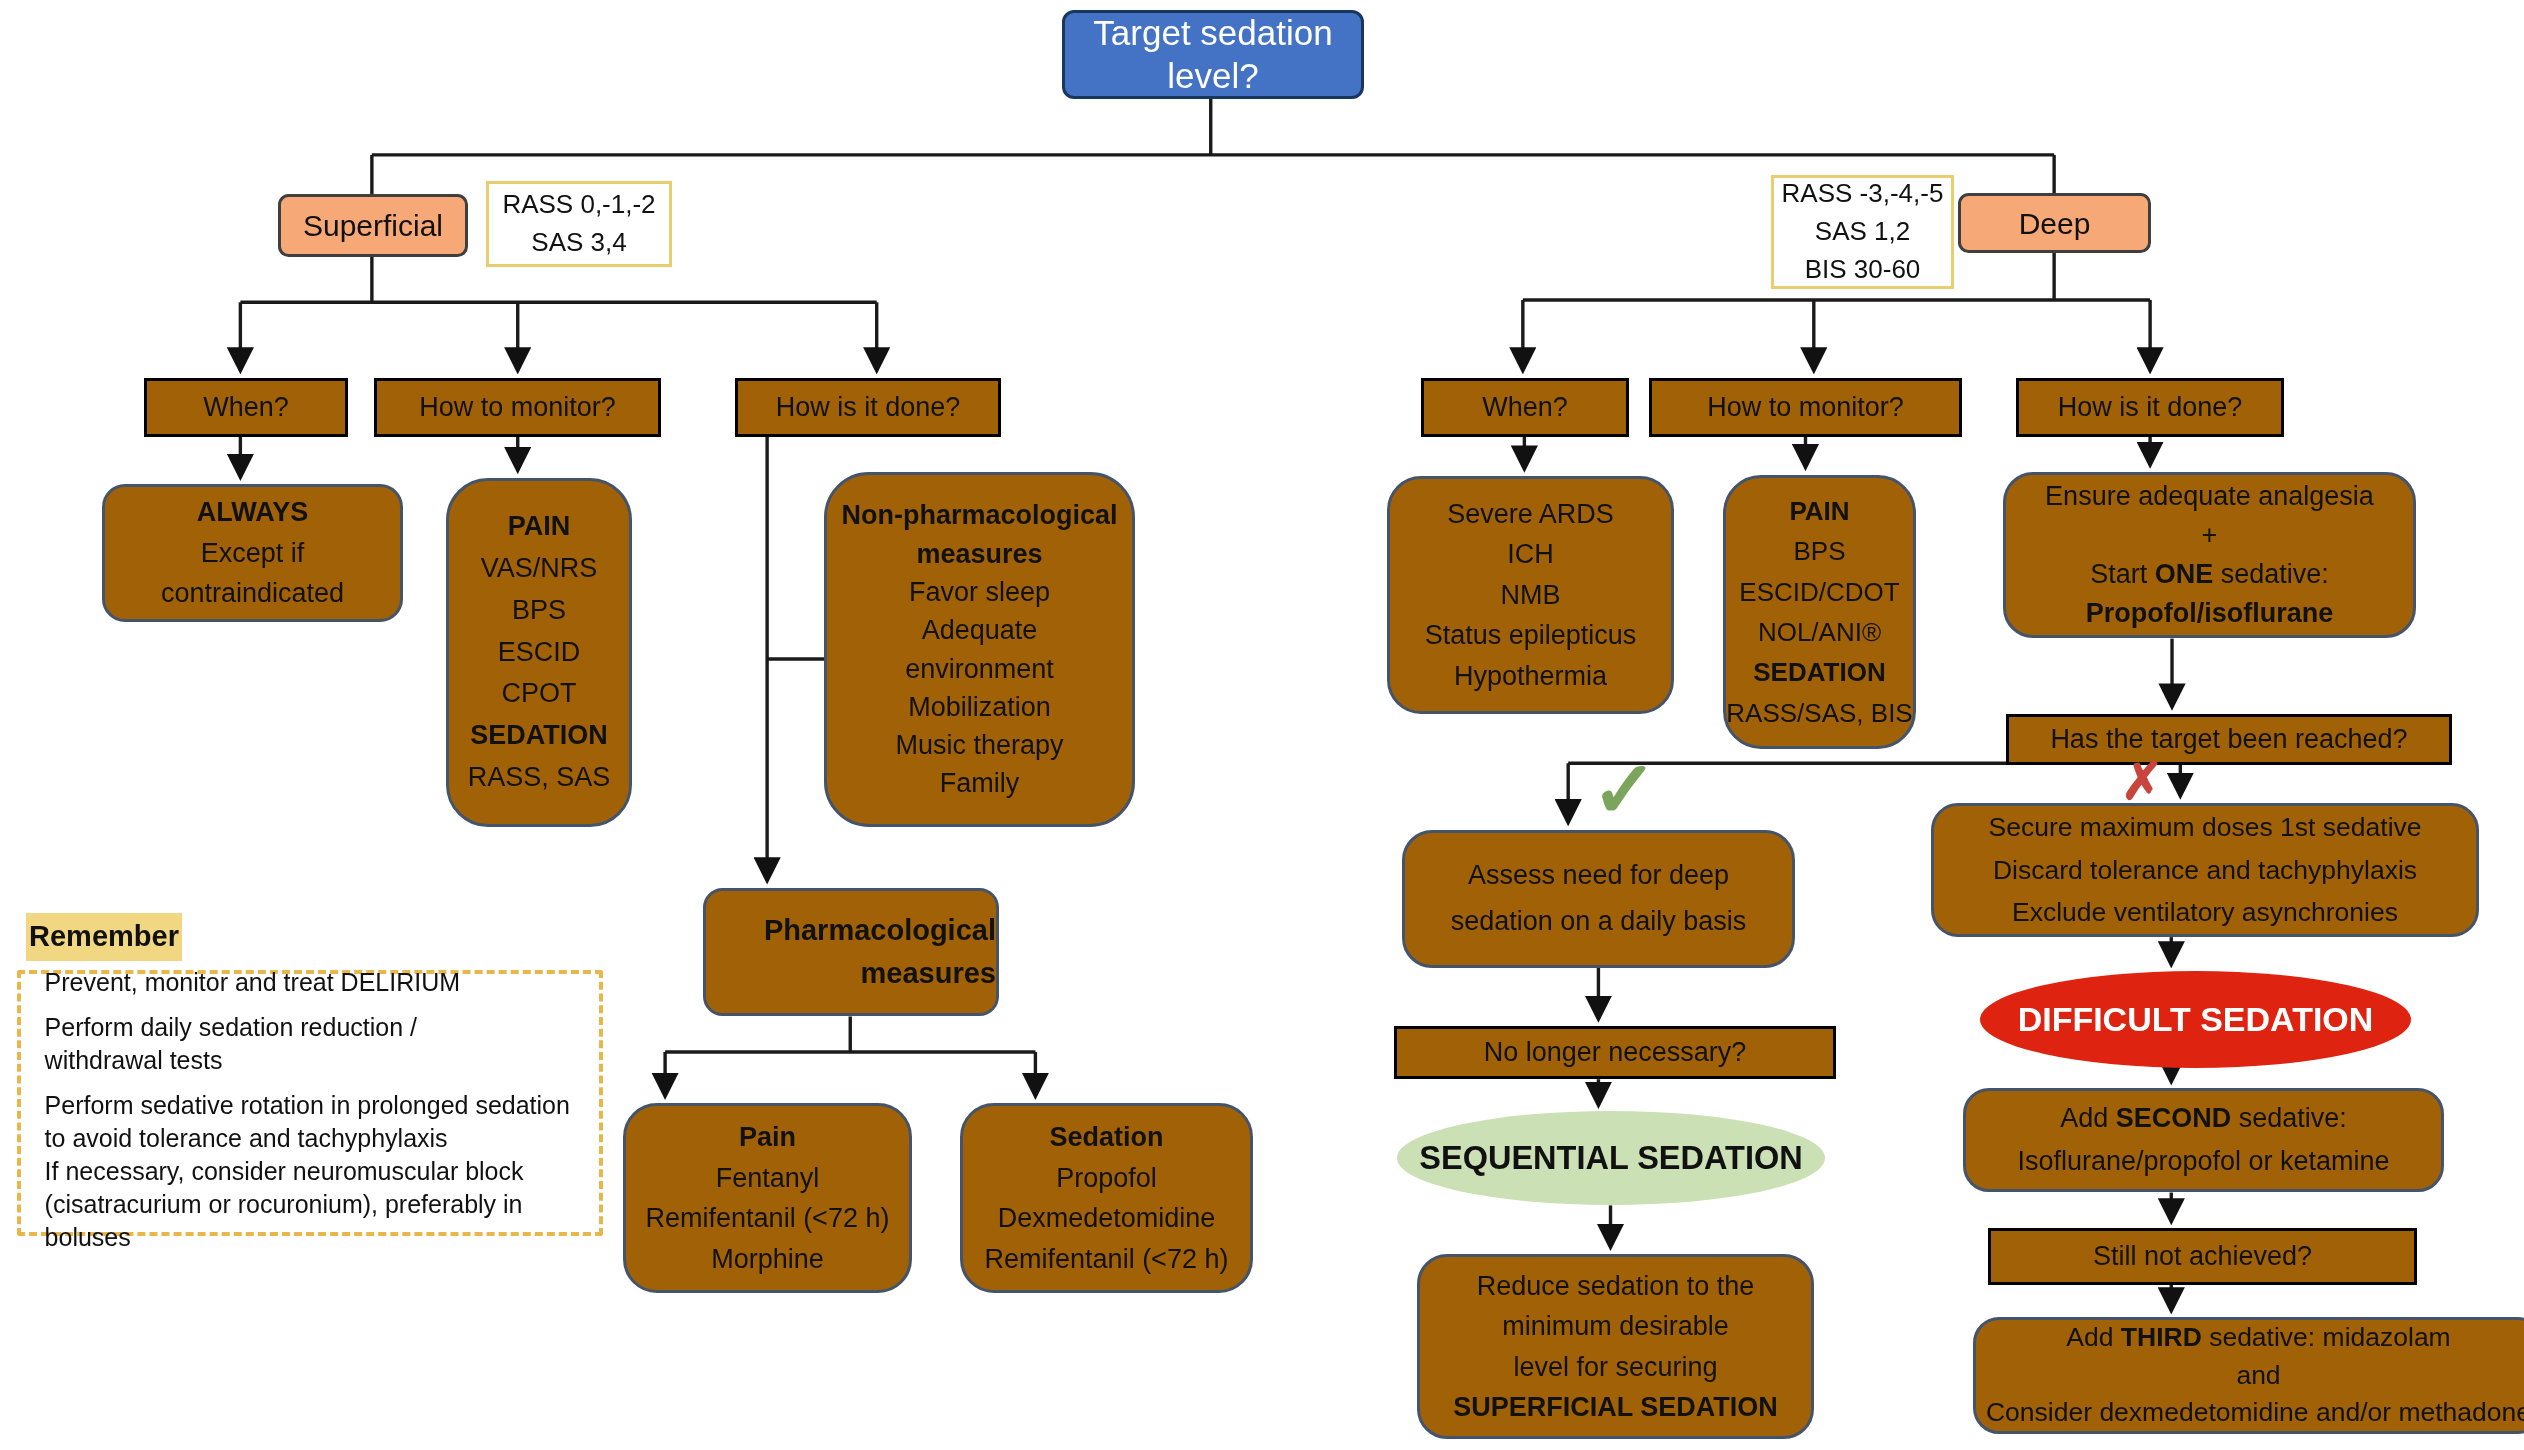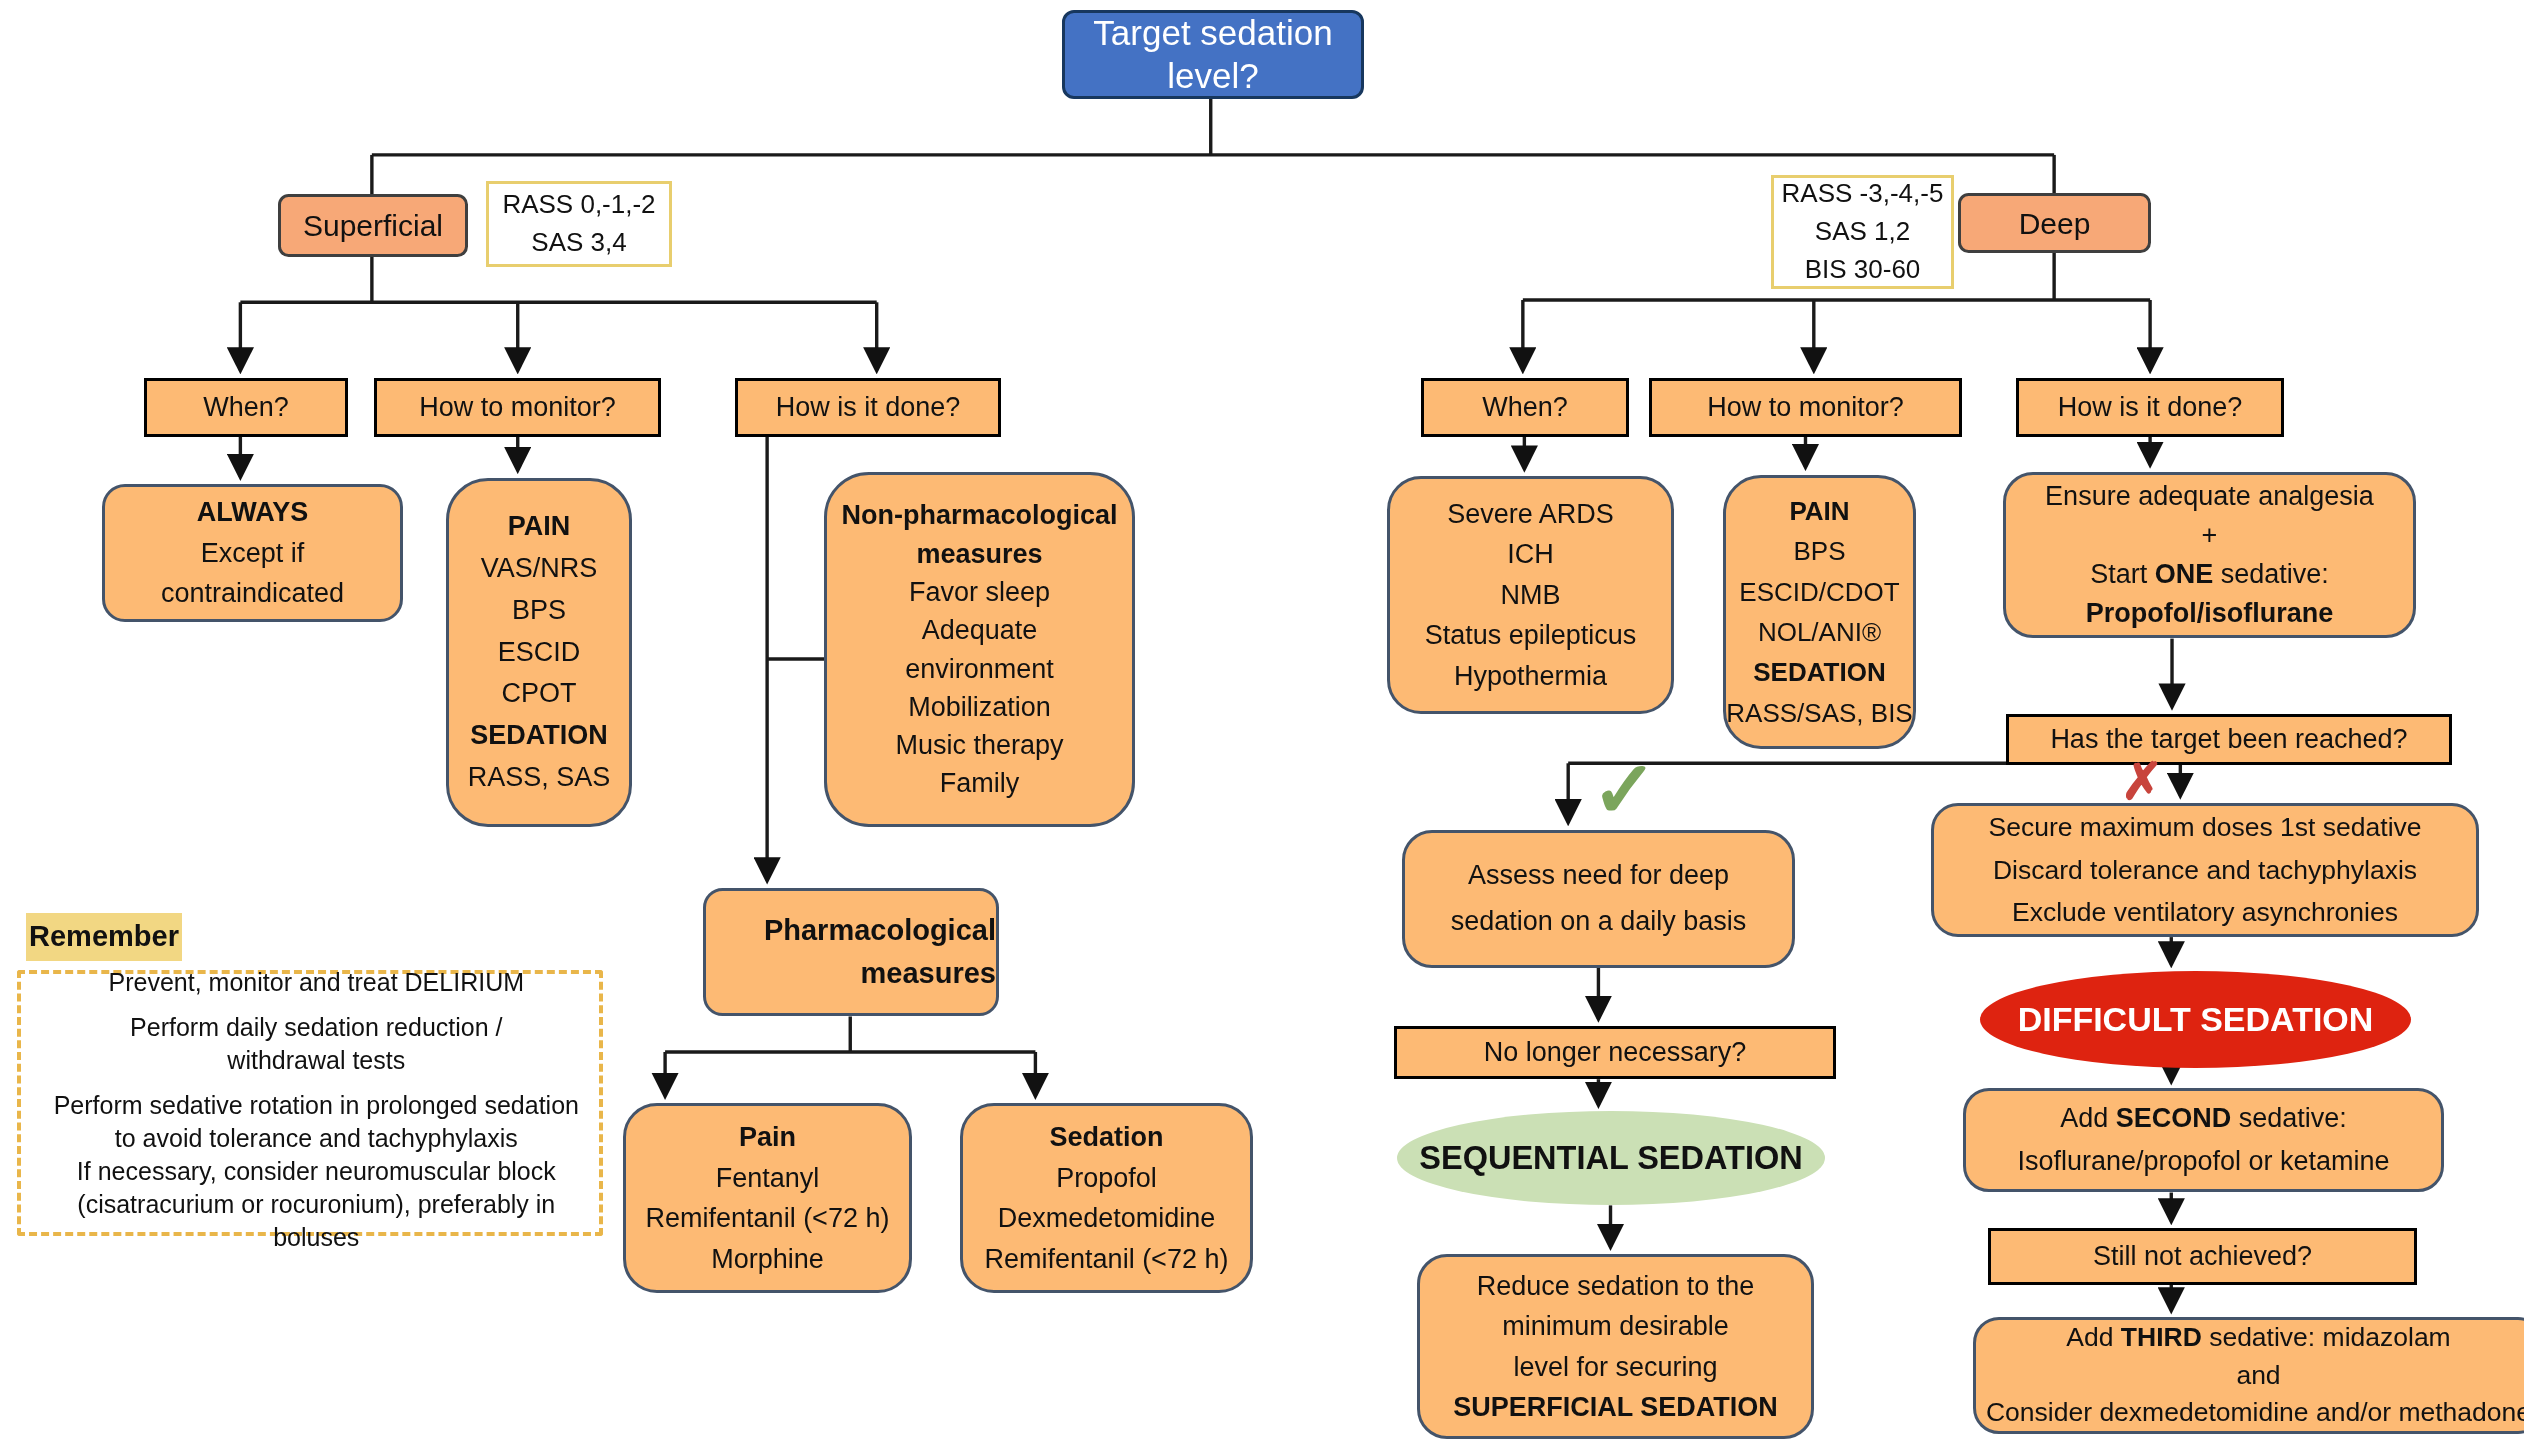--- a/index.html
+++ b/index.html
@@ -1,20 +1,20 @@
 <!DOCTYPE html>
 <html style="font-size:12px"><head>
 <meta charset="utf-8">
 <style>
   html,body{margin:0;padding:0;background:#fff;}
   #canvas{position:relative;width:2525px;height:1451px;background:#ffffff;overflow:hidden;
           font-family:"Liberation Sans", sans-serif;color:#111;}
   #wires{position:absolute;left:0;top:0;z-index:0;}
   .box{position:absolute;box-sizing:border-box;display:flex;flex-direction:column;
-       justify-content:center;align-items:center;text-align:center;background:#fdba74;z-index:1;
+       justify-content:center;align-items:center;text-align:center;background:#a16207;z-index:1;
        font-size:27px;line-height:1.5;}
   .rounded{border:3px solid #44546A;border-radius:32px;}
   .square{border:3px solid #000;border-radius:0;}
   .b{font-weight:bold;}
   .blue{background:#4472C4;border:3px solid #17375E;border-radius:12px;color:#fff;font-size:35px;line-height:1.25;}
   .orange{background:#F7A877;border:3px solid #3f3f3f;border-radius:10.6px;font-size:30px;}
   .ynote{border:3.8px solid #E8CE6E;background:#fff;font-size:26px;line-height:1.45;}
   .ellipse{border:none;border-radius:50%;font-weight:bold;}
   
   #root-box{left:1062px;top:9.8px;width:302px;height:89px;}
@@ -25,21 +25,21 @@
   #done-left{left:735px;top:378px;width:266px;height:59px;}
   #always-box{left:102px;top:484px;width:301px;height:138px;border-radius:23px;}
   #pain-left-box{left:446px;top:478px;width:186px;height:349px;border-radius:42px;line-height:1.55;}
   #nonpharm-box{left:824px;top:472px;width:311px;height:355px;border-radius:45px;line-height:1.42;}
   #pharm-box{left:703px;top:888px;width:296px;height:128px;border-radius:19.6px;font-size:29px;align-items:flex-end;}
   #pain-drugs-box{left:623px;top:1103px;width:289px;height:190px;border-radius:34px;}
   #sedation-drugs-box{left:960px;top:1103px;width:293px;height:190px;border-radius:34px;}
   #remember-title{left:26px;top:913px;width:156px;height:48px;background:#F2D783;border:none;
                   font-size:29px;font-weight:bold;z-index:2;}
   #remember-box{left:16.6px;top:970px;width:586px;height:266px;background:transparent;
-                border:4.5px dashed #E9B64A;border-radius:3px;align-items:center;
+                border:4.5px dashed #E9B64A;border-radius:3px;align-items:flex-start;
                 padding:13.6px 10.6px 0 24px;font-size:25px;line-height:1.32;text-align:left;}
   .para-gap{margin-top:12px;}
   #rass-right-box{left:1771px;top:175px;width:183px;height:114px;}
   #deep-box{left:1958px;top:193px;width:193px;height:60px;}
   #when-right{left:1421px;top:378px;width:208px;height:59px;}
   #monitor-right{left:1649px;top:378px;width:313px;height:59px;}
   #done-right{left:2016px;top:378px;width:268px;height:59px;}
   #severe-box{left:1387px;top:476px;width:287px;height:238px;border-radius:34px;text-align:right;}
   #pain-right-box{left:1723px;top:475px;width:193px;height:274px;border-radius:38px;font-size:26px;line-height:1.55;}
   #ensure-box{left:2003px;top:472px;width:413px;height:166px;border-radius:30px;line-height:1.45;}

